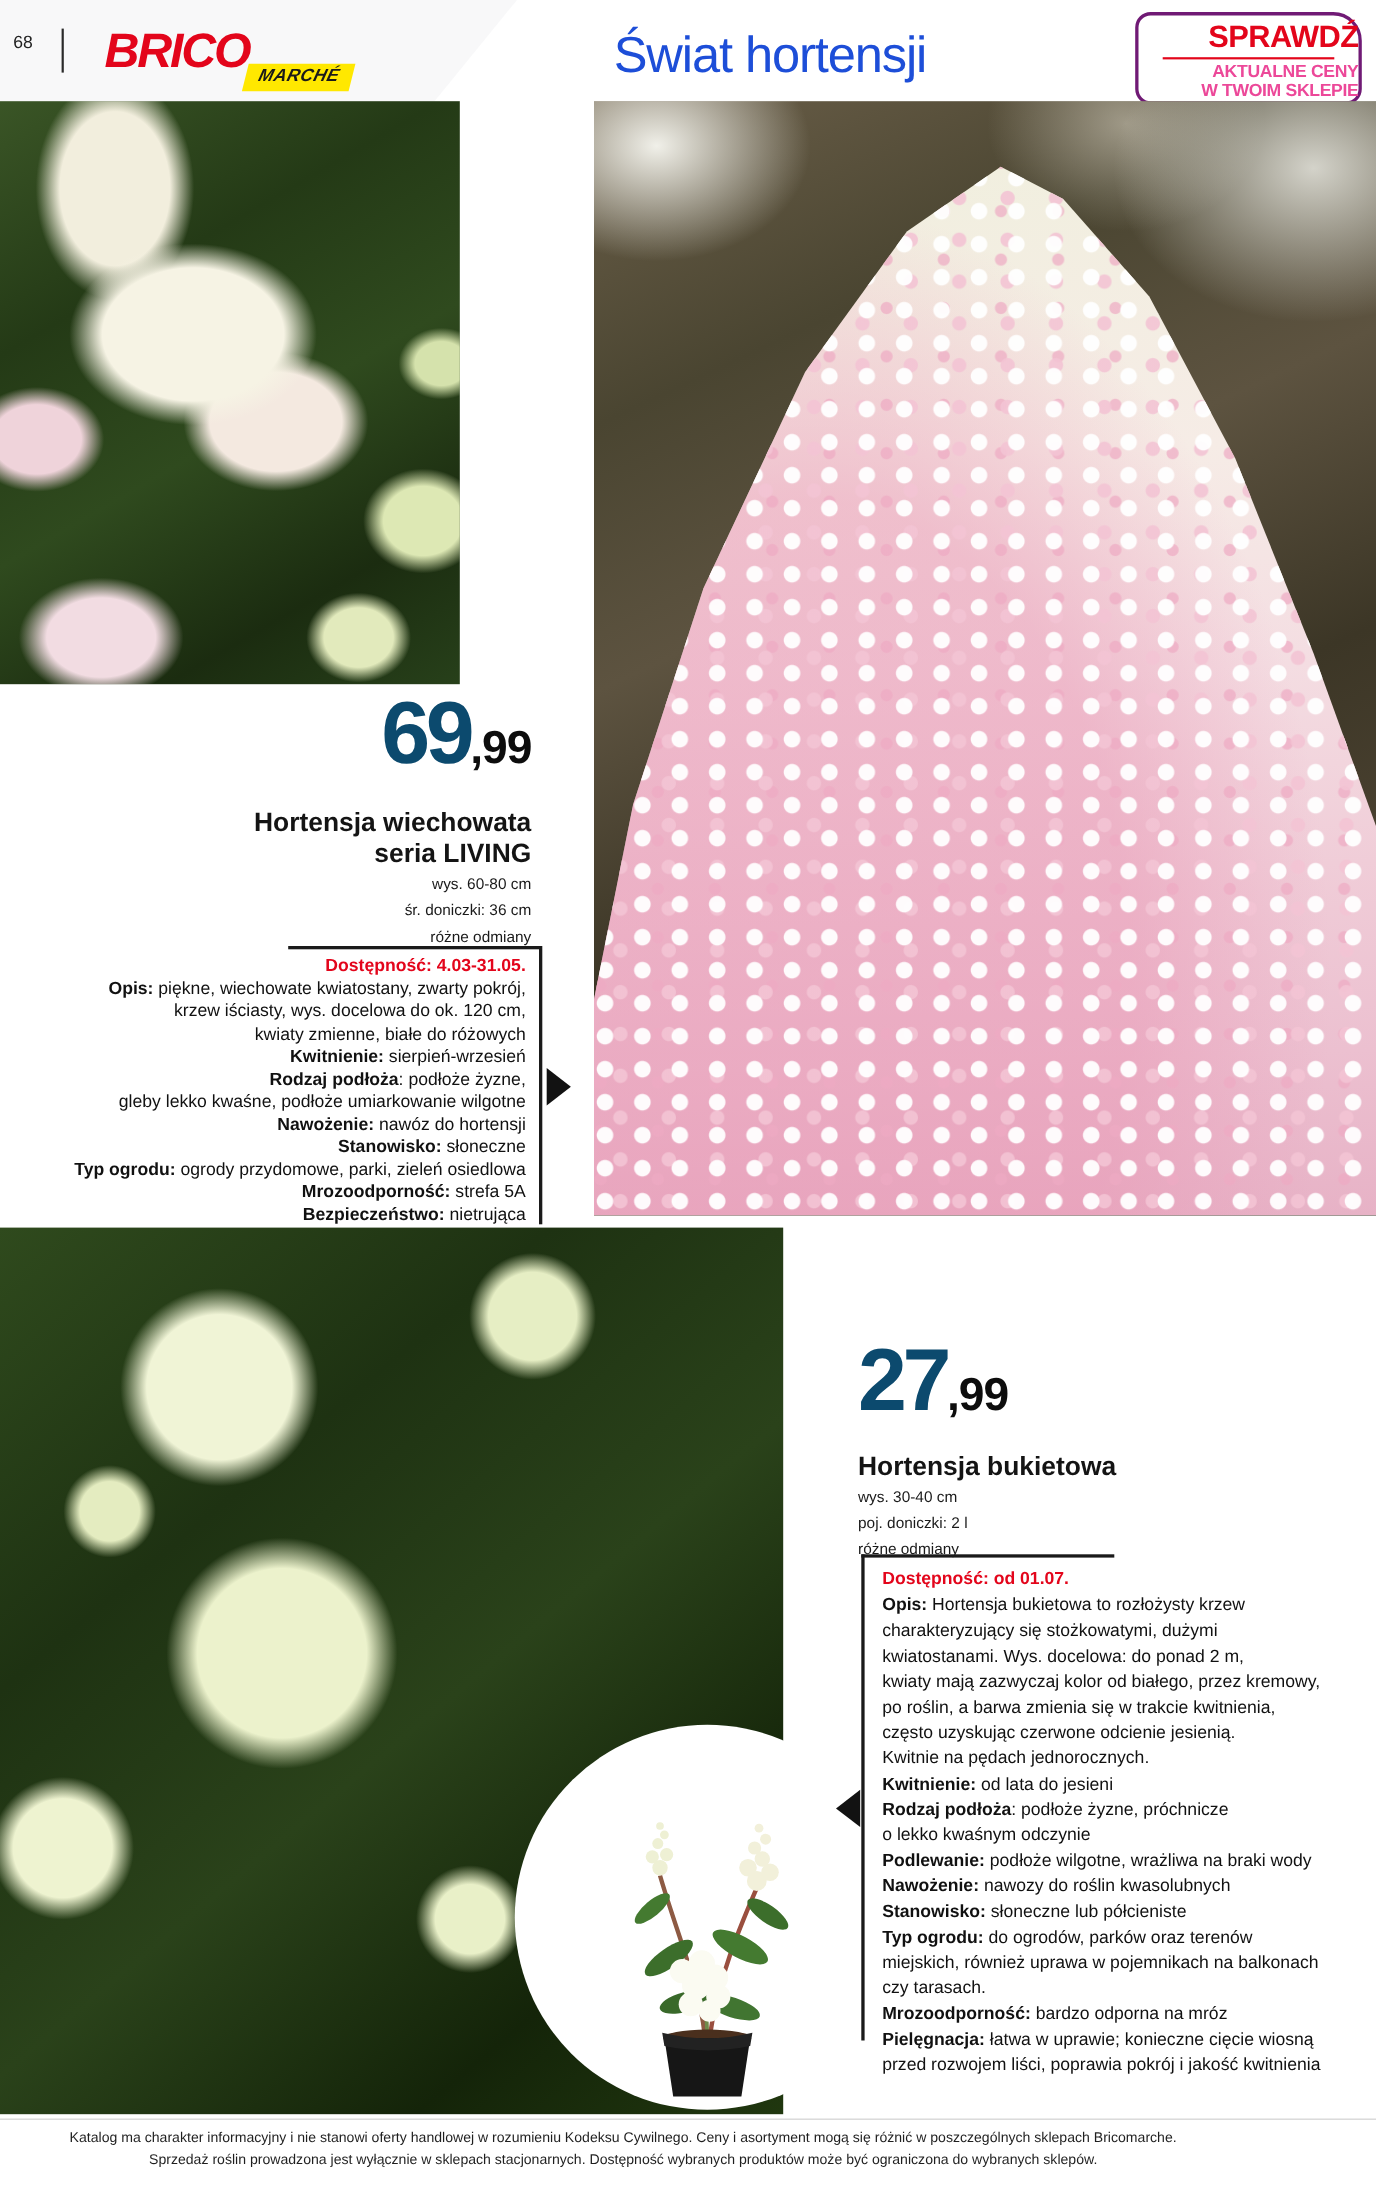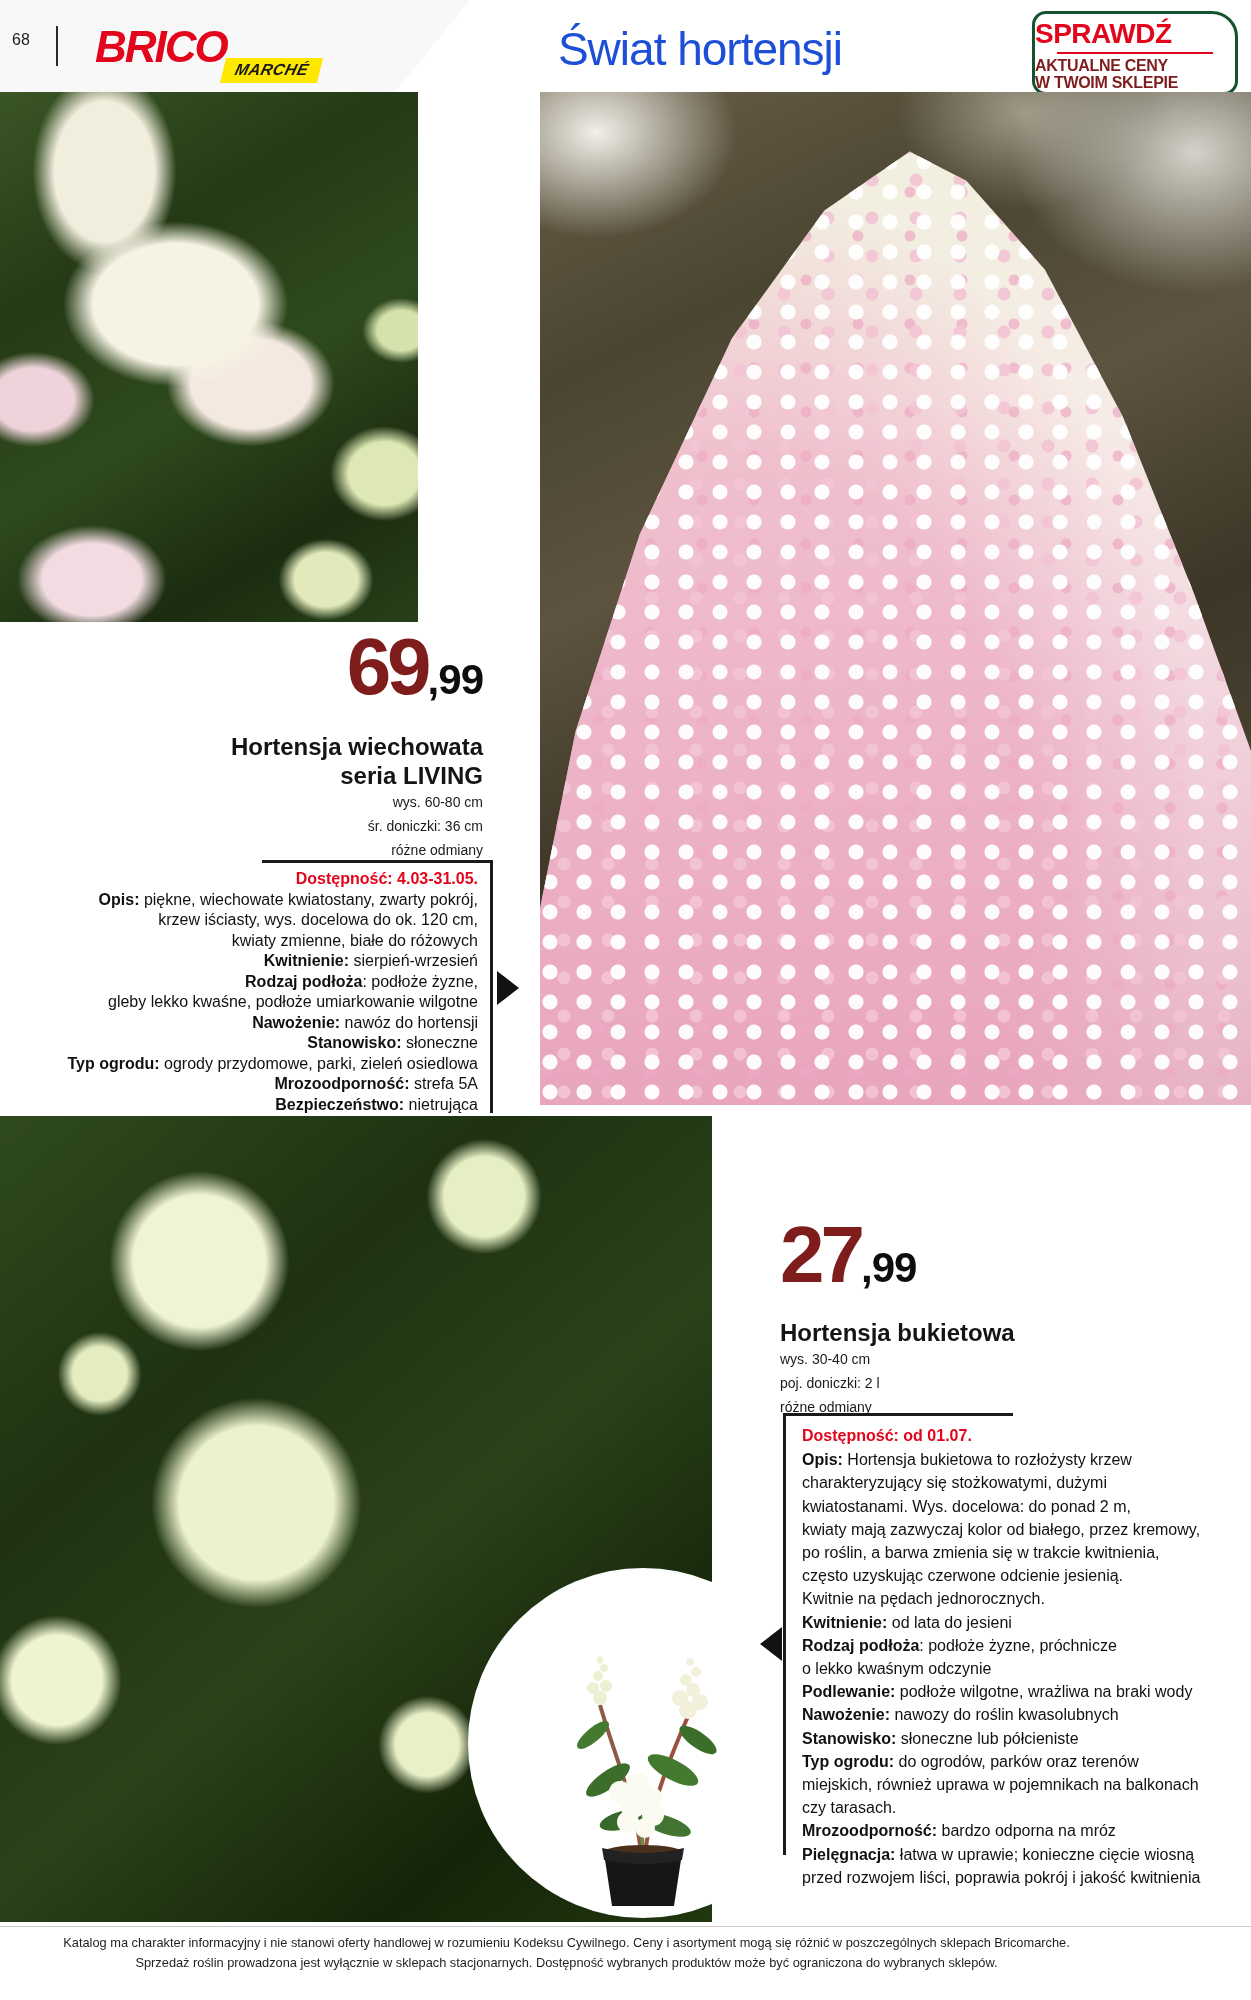--- a/index.html
+++ b/index.html
@@ -17,25 +17,25 @@
   .logo { position:absolute; left:95px; top:22px; width:300px; height:62px; }
   .logo-brico { position:absolute; left:0; top:0; font-size:44px; font-weight:800; font-style:italic;
     color:#e3051b; letter-spacing:-2px; }
   .logo-marche { position:absolute; left:128px; top:36px; background:#ffe800; transform:skewX(-14deg);
     padding:3px 12px 4px 12px; }
   .logo-marche span { display:block; transform:skewX(0deg); font-size:16px; font-weight:800;
     font-style:italic; color:#1a1a1a; letter-spacing:.5px; }
   .page-title { position:absolute; left:460px; top:22px; width:480px; text-align:center;
     font-size:46px; font-weight:500; color:#1d4ed8; letter-spacing:-1px; }
   .badge { position:absolute; left:1032px; top:11px; width:200px; height:74px;
-    border:3px solid #14532d; border-radius:14px 26px 14px 14px; background:#fff;
-    text-align:left; padding-top:4px; cursor:pointer; }
+    border:3px solid #701a75; border-radius:14px 26px 14px 14px; background:#fff;
+    text-align:right; padding-top:4px; cursor:pointer; }
   .badge-title { font-size:28px; font-weight:800; color:#e3051b; letter-spacing:-.5px; }
   .badge-divider { width:156px; height:2px; background:#e3051b; margin:2px auto 3px auto; }
-  .badge-line { font-size:16px; font-weight:800; color:#7f1d1d; line-height:17px; letter-spacing:-.3px; }
+  .badge-line { font-size:16px; font-weight:800; color:#ec4899; line-height:17px; letter-spacing:-.3px; }
 
   
   .photo { position:absolute; z-index:0; }
   .photo-a { left:0; top:92px; width:418px; height:530px;
     background:
       radial-gradient(ellipse 150px 110px at 42% 40%, #f6f3e4 0 55%, rgba(246,243,228,0) 75%),
       radial-gradient(ellipse 100px 140px at 25% 15%, #f2eedd 0 50%, rgba(242,238,221,0) 72%),
       radial-gradient(ellipse 120px 90px at 60% 55%, #f4e9e0 0 50%, rgba(244,233,224,0) 70%),
       radial-gradient(ellipse 90px 70px at 8% 58%, #efd3da 0 45%, rgba(239,211,218,0) 68%),
       radial-gradient(ellipse 110px 80px at 22% 92%, #f2dce2 0 45%, rgba(242,220,226,0) 68%),
@@ -67,21 +67,21 @@
       radial-gradient(circle 70px at 60% 78%, #e9f0c8 0 45%, rgba(233,240,200,0) 70%),
       radial-gradient(circle 60px at 14% 32%, #e4ecc0 0 45%, rgba(228,236,192,0) 70%),
       linear-gradient(140deg, #2f4a1d 0%, #1e3212 30%, #2a421a 55%, #142409 80%, #20370f 100%); }
 
   
   .inset-circle { position:absolute; left:468px; top:1568px; width:350px; height:350px;
     border-radius:50%; background:#fff; z-index:1; }
   .inset-circle svg { position:absolute; left:70px; top:42px; }
 
   
-  .price-int { font-size:80px; font-weight:800; letter-spacing:-4px; color:#7f1d1d; }
+  .price-int { font-size:80px; font-weight:800; letter-spacing:-4px; color:#0c4a6e; }
   .price-dec { font-size:42px; font-weight:800; letter-spacing:-1px; color:#0d0d0d; }
   .p-name { font-size:24px; font-weight:800; line-height:29px; color:#141414; }
   .p-detail { font-size:14px; line-height:24px; color:#1a1a1a; }
   .offer1 { position:absolute; right:768px; top:628px; width:470px; text-align:right; }
   .offer1 .price-line { line-height:78px; margin-bottom:4px; }
   .offer2 { position:absolute; left:780px; top:1216px; width:460px; text-align:left; }
   .offer2 .price-line { line-height:78px; margin-bottom:2px; }
 
   
   .desc { position:absolute; z-index:4; font-size:16px; line-height:20.5px; color:#111; }

